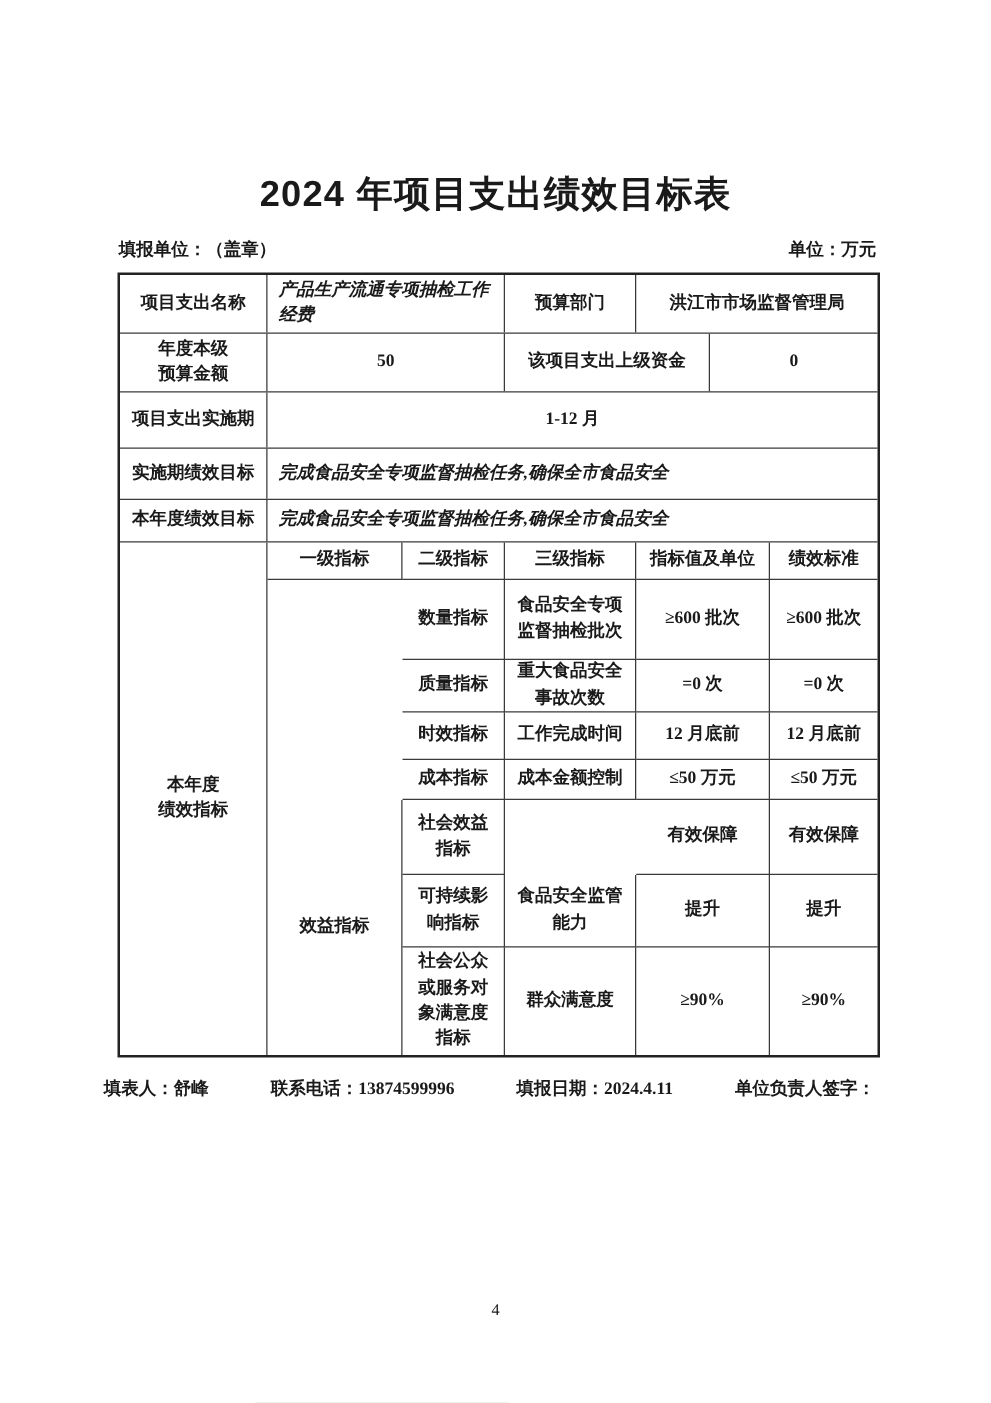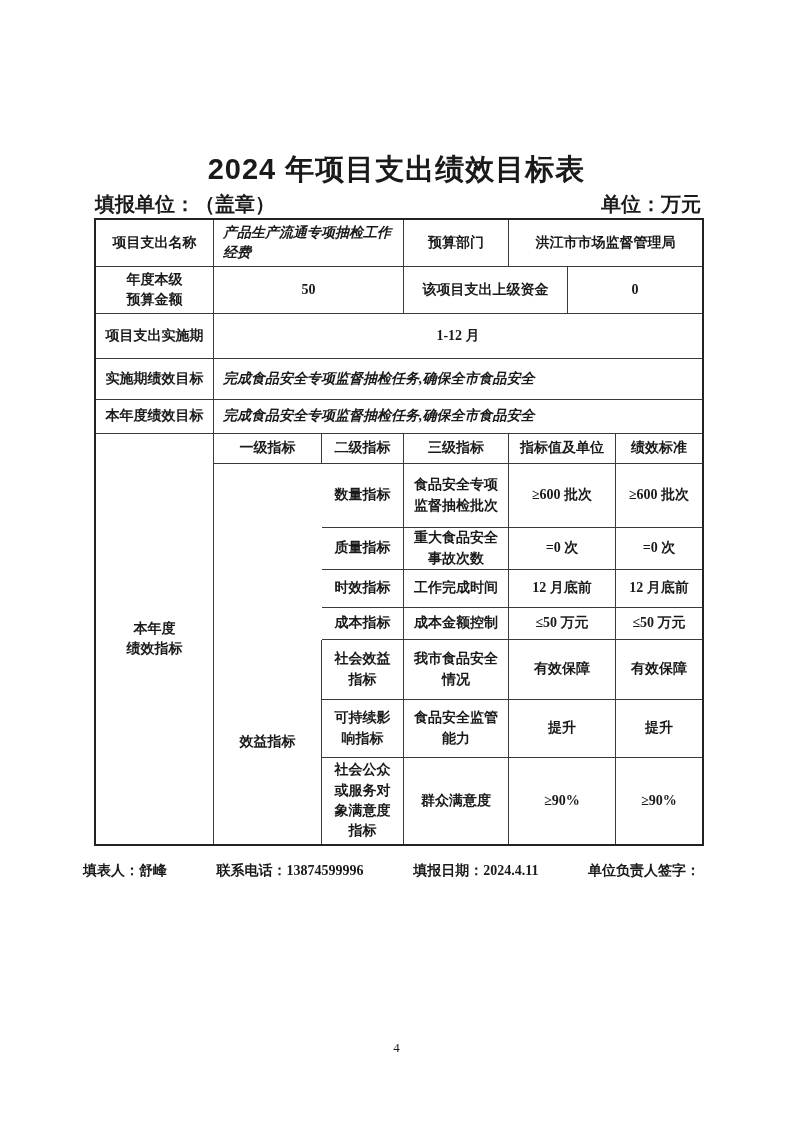--- a/index.html
+++ b/index.html
@@ -7,28 +7,28 @@
     position:relative;
     width:793px;height:1122px;
     background:#ffffff;
     margin:0 auto;
     font-family:"Liberation Serif","DejaVu Serif",serif;
     color:#1a1a1a;
     overflow:hidden;
   }
   .title{
     position:absolute;top:136px;left:0;right:0;
-    margin:14px;text-align:center;
+    margin:0;text-align:center;
     font-family:"Liberation Sans","DejaVu Sans",sans-serif;
     font-size:29px;font-weight:bold;letter-spacing:1px;
   }
   .subheader{
     position:absolute;top:191px;left:95px;width:606px;
     display:flex;justify-content:space-between;
-    font-size:20px;font-weight:600;
+    font-size:14px;font-weight:600;
   }
   .tbl{
     position:absolute;top:218px;left:94px;width:606px;
     border:2px solid #222;
     box-sizing:content-box;
     font-size:14px;font-weight:600;
   }
   .trow{display:flex;border-bottom:1px solid #3a3a3a;}
   .cell{
     box-sizing:border-box;
@@ -138,22 +138,20 @@
 
       <div class="cell" style="grid-area:5/3/6/4">成本指标</div>
       <div class="cell" style="grid-area:5/4/6/5">成本金额控制</div>
       <div class="cell" style="grid-area:5/5/6/6">≤50 万元</div>
       <div class="cell last" style="grid-area:5/6/6/7">≤50 万元</div>
 
       <div class="cell no-b" style="grid-area:6/2/9/3">效益指标</div>
 
       <div class="cell" style="grid-area:6/3/7/4">社会效益
 指标</div>
-      <div class="cell" style="grid-area:6/4/7/5">我市食品安全
-情况</div>
       <div class="cell" style="grid-area:6/5/7/6">有效保障</div>
       <div class="cell last" style="grid-area:6/6/7/7">有效保障</div>
 
       <div class="cell" style="grid-area:7/3/8/4">可持续影
 响指标</div>
       <div class="cell" style="grid-area:7/4/8/5">食品安全监管
 能力</div>
       <div class="cell" style="grid-area:7/5/8/6">提升</div>
       <div class="cell last" style="grid-area:7/6/8/7">提升</div>
 

